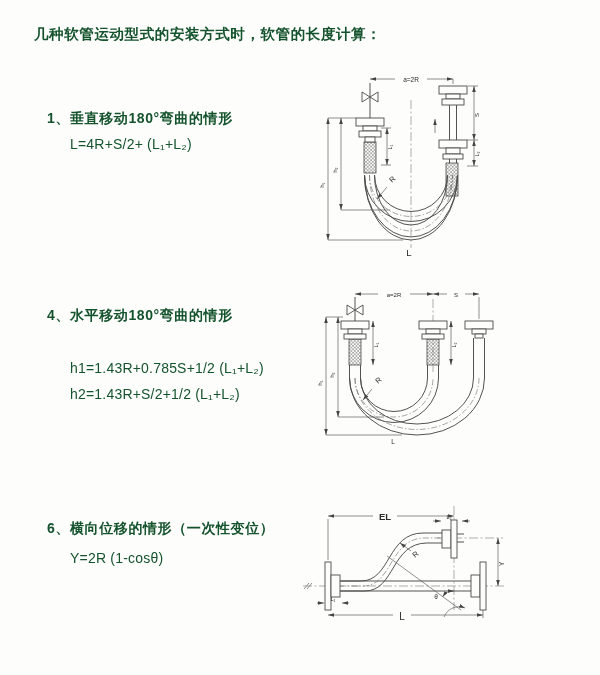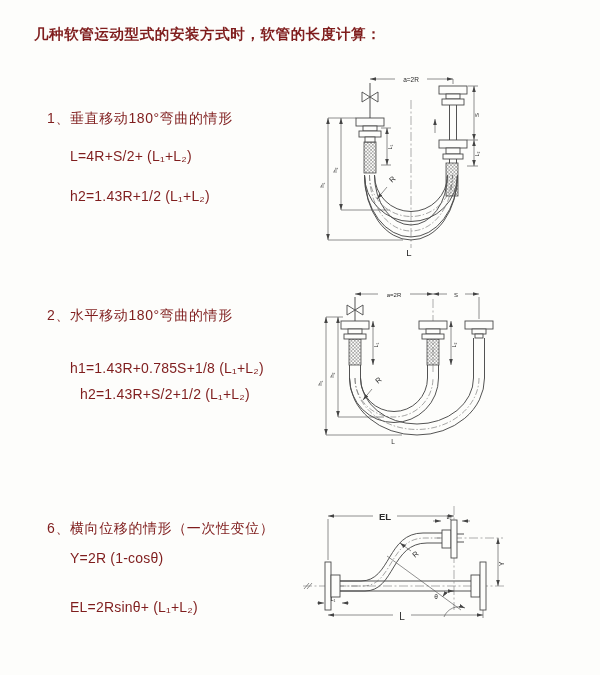--- a/index.html
+++ b/index.html
@@ -1,51 +1,49 @@
 <!DOCTYPE html>
 <html><head>
 <meta charset="utf-8">
 <style>
   html,body{margin:0;padding:0;background:#e8e8e8}
   .page{
     position:relative;width:600px;height:675px;background:#fdfdfb;
-    font-family:"Liberation Sans","DejaVu Sans",sans-serif;color:#7f1d1d;
+    font-family:"Liberation Sans","DejaVu Sans",sans-serif;color:#14532d;
     overflow:hidden;margin:0 auto;
   }
   .t{position:absolute;white-space:nowrap;line-height:1.15}
   .title{font-size:14.5px;font-weight:700;letter-spacing:.6px}
-  .heading{font-size:14px;font-weight:400;letter-spacing:.6px}
+  .heading{font-size:14px;font-weight:700;letter-spacing:.6px}
   .formula{font-size:14px;letter-spacing:.2px}
   svg{position:absolute;overflow:visible}
   svg text{font-family:"Liberation Sans","DejaVu Sans",sans-serif;fill:#2b2b2b}
   .ln{stroke:#4a4a4a;stroke-width:.95;fill:none}
   .fit{stroke:#4a4a4a;stroke-width:.9;fill:#fdfdfb}
   .dim{stroke:#555;stroke-width:.65;fill:none}
   .cl{stroke:#787878;stroke-width:.6;fill:none;stroke-dasharray:9 2.5 2 2.5}
   .hd{stroke:#6a6a6a;stroke-width:.6;fill:none;stroke-dasharray:6 2 1.5 2}
   .arr{fill:#444;stroke:none}
 </style>
 </head>
 <body>
 
 <div class="page">
 
   <div class="t title" style="left:34px;top:26px">几种软管运动型式的安装方式时，软管的长度计算：</div>
 
   <div class="t heading" style="left:47px;top:110px">1、垂直移动180°弯曲的情形</div>
-  <div class="t formula" style="left:70px;top:148px">L=4R+S/2+ (L₁+L₂)</div>
-  <div class="t formula" style="left:70px;top:188px">h2=1.43R+1/2 (L₁+L₂)</div>
-
-  <div class="t heading" style="left:47px;top:307px">2、水平移动180°弯曲的情形</div>
-  <div class="t formula" style="left:70px;top:360px">h1=1.43R+0.785S+1/8 (L₁+L₂)</div>
-  <div class="t formula" style="left:80px;top:386px">h2=1.43R+S/2+1/2 (L₁+L₂)</div>
+  <div class="t formula" style="left:70px;top:136px">L=4R+S/2+ (L₁+L₂)</div>
+
+  <div class="t heading" style="left:47px;top:307px">4、水平移动180°弯曲的情形</div>
+  <div class="t formula" style="left:70px;top:360px">h1=1.43R+0.785S+1/2 (L₁+L₂)</div>
+  <div class="t formula" style="left:70px;top:386px">h2=1.43R+S/2+1/2 (L₁+L₂)</div>
 
   <div class="t heading" style="left:47px;top:520px">6、横向位移的情形（一次性变位）</div>
   <div class="t formula" style="left:70px;top:550px">Y=2R (1-cosθ)</div>
-  <div class="t formula" style="left:70px;top:599px">EL=2Rsinθ+ (L₁+L₂)</div>
 
   <svg style="left:315px;top:70px;width:180px;height:195px" viewBox="0 0 180 195">
     <defs>
       <marker id="m1" markerWidth="7" markerHeight="5" refX="6" refY="1.8" orient="auto-start-reverse" markerUnits="userSpaceOnUse">
         <path d="M0,0 L6,1.8 L0,3.6 Z" class="arr"></path>
       </marker>
       <pattern id="ht1" width="3.4" height="3.4" patternUnits="userSpaceOnUse">
         <path d="M0,3.4 L3.4,0 M0,0 L3.4,3.4" stroke="#5c5c5c" stroke-width="0.45"></path>
       </pattern>
     </defs>

